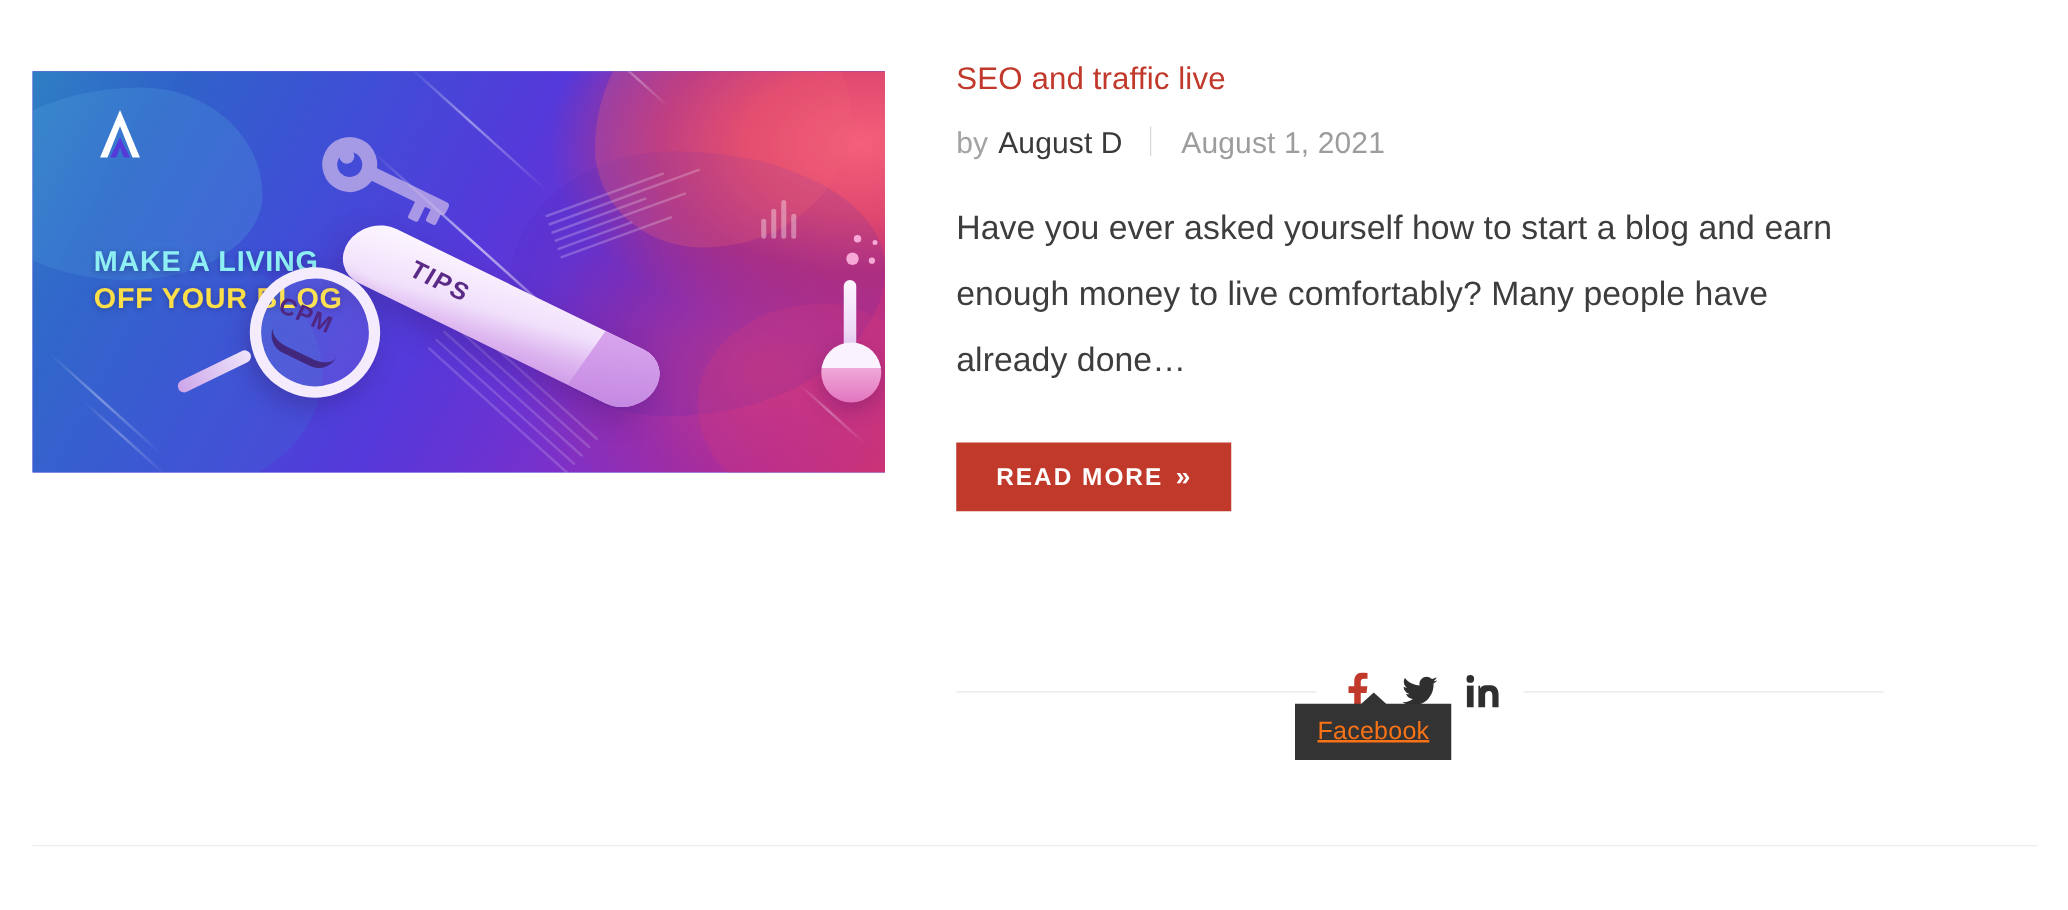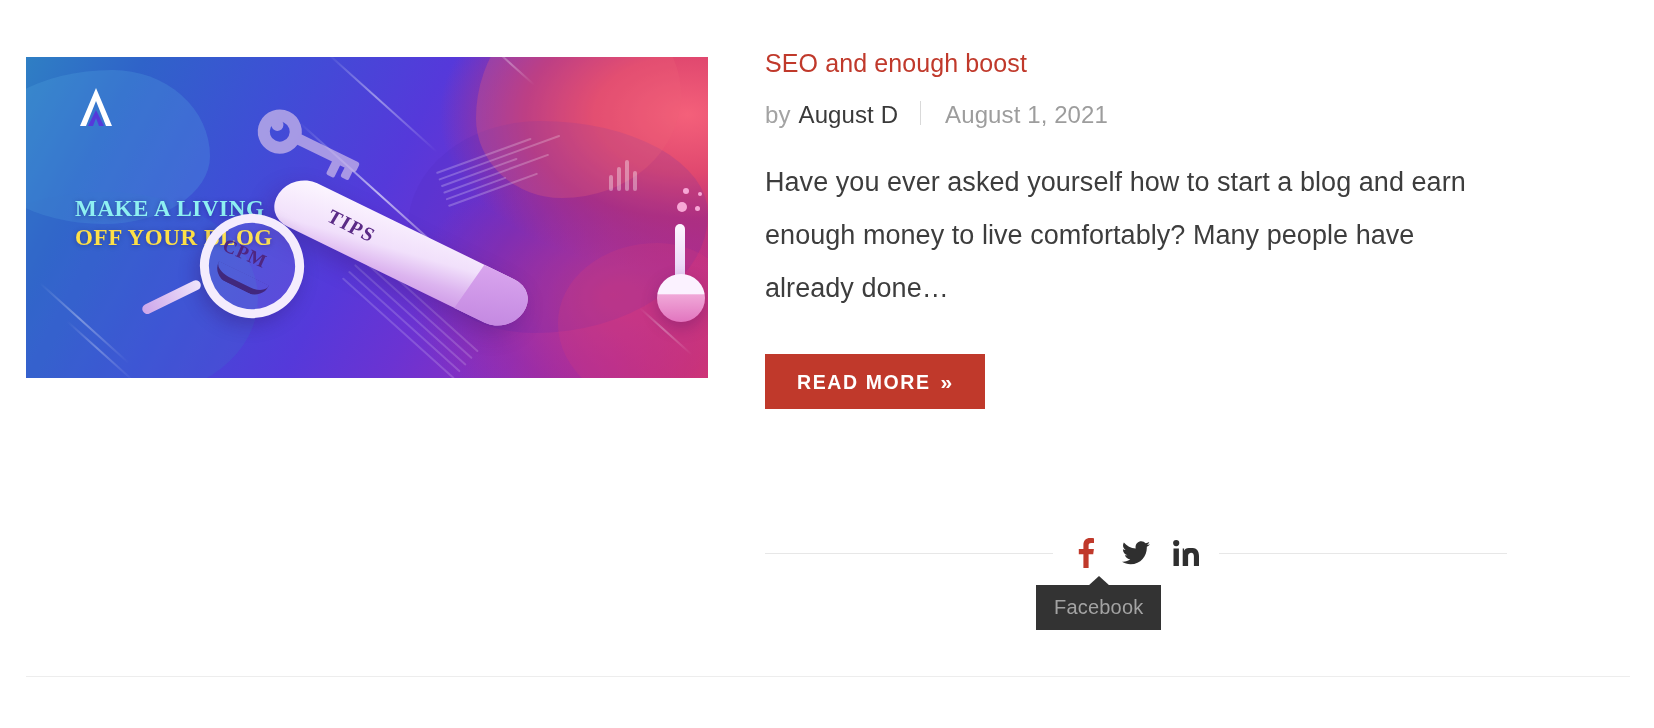--- a/index.html
+++ b/index.html
@@ -21,21 +21,20 @@
     background: #ffffff;
   }
 
   
   .thumb-col {
     position: absolute;
     left: 26px;
     top: 57px;
     width: 730px;
     height: 321px;
-    font-family: Liberation Serif, serif;
   }
 
   .thumb {
     position: relative;
     width: 682px;
     height: 321px;
     overflow: hidden;
     display: block;
     background: #4a3cd8;
     cursor: pointer;
@@ -382,28 +381,29 @@
   }
   .share-btn svg { display: block; }
   .ico-fb    { fill: #c0392b; }
   .ico-tw    { fill: #2f2f2f; }
   .ico-li    { fill: #2f2f2f; }
 
   
   .tooltip {
     position: absolute;
     left: 1036px;
-    top: 585px;
+    top: 563px;
     background: #333333;
-    color: #a3a3a3;
+    color: #f97316;
     font-size: 20px;
     line-height: 1;
     padding: 12px 18px 13px;
     white-space: nowrap;
     letter-spacing: 0.2px;
+    text-decoration: underline;
   }
   .tooltip:before {
     content: "";
     position: absolute;
     top: -9px;
     left: 50%;
     transform: translateX(-50%);
     border-left: 11px solid transparent;
     border-right: 11px solid transparent;
     border-bottom: 10px solid #333333;
@@ -499,21 +499,21 @@
         <div class="bub b3"></div>
         <div class="bub b4"></div>
         <div class="flask-neck"></div>
         <div class="flask-bulb"></div>
       </div>
     </a>
   </div>
 
   <div class="content-col">
 
-    <a class="category" href="#">SEO and enough boost</a>
+    <a class="category" href="#">SEO and traffic live</a>
 
 
     <div class="meta">
       <span class="by">by</span>
       <a class="author" href="#">August D</a>
       <span class="sep"></span>
       <span class="date">August 1, 2021</span>
     </div>
 
     <p class="excerpt">Have you ever asked yourself how to start a blog and earn enough money to live comfortably? Many people have already done…</p>

